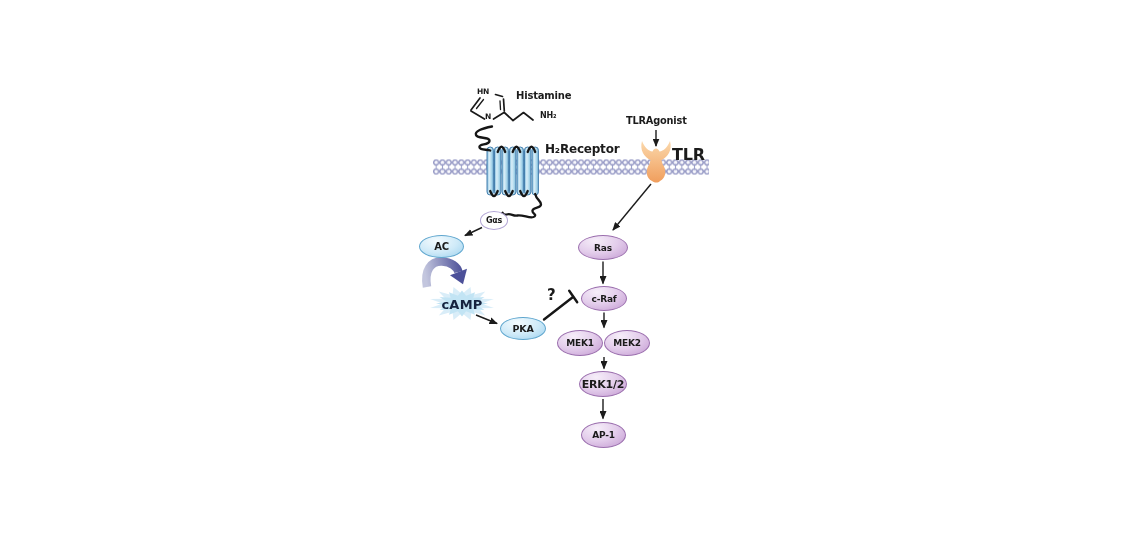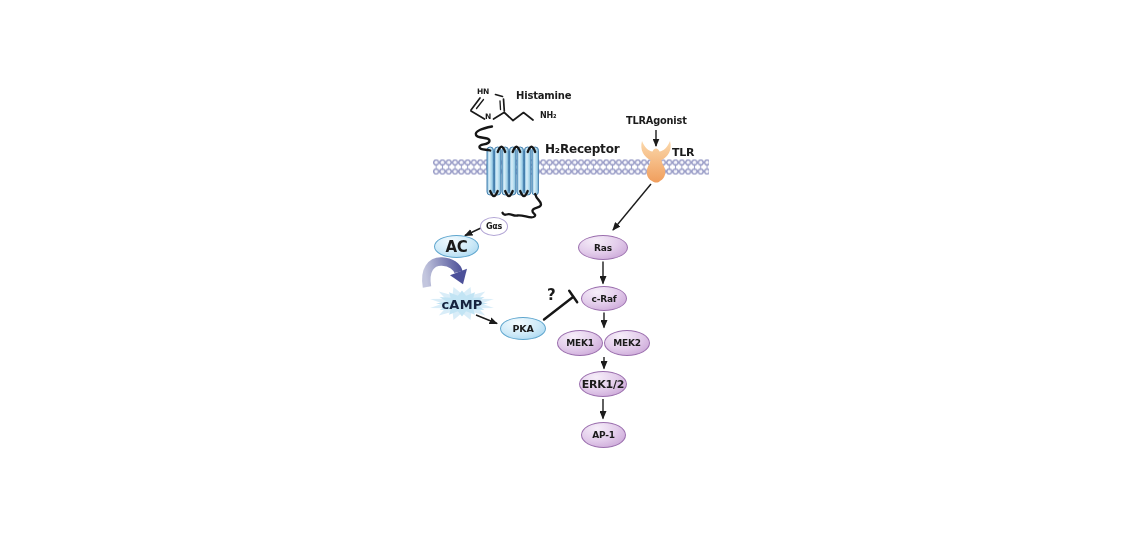--- a/index.html
+++ b/index.html
@@ -7,32 +7,32 @@
   .canvas{position:relative;width:1140px;height:540px;background:#ffffff;overflow:hidden;
           font-family:"DejaVu Sans",sans-serif;}
   .layer{position:absolute;left:0;top:0;}
   .lbl{position:absolute;font-weight:700;color:#1b1b1b;white-space:nowrap;letter-spacing:-0.2px;line-height:1;}
   #lbl-histamine{left:516px;top:91px;font-size:10px;}
   #lbl-hn{left:477px;top:88px;font-size:7.5px;}
   #lbl-ring-n{left:485px;top:113px;font-size:7.5px;}
   #lbl-nh2{left:540px;top:112px;font-size:8px;}
   #lbl-h2receptor{left:545px;top:143px;font-size:12px;}
   #lbl-tlragonist{left:626px;top:116px;font-size:9.8px;}
-  #lbl-tlr{left:672px;top:147px;font-size:11px;}
+  #lbl-tlr{left:672px;top:147px;font-size:16px;}
   #lbl-camp{left:438px;top:298px;width:48px;text-align:center;font-size:13px;color:#15233f;letter-spacing:0.2px;}
   #lbl-question{left:547px;top:288px;font-size:15px;}
   .node{position:absolute;display:flex;align-items:center;justify-content:center;
         border-radius:50%;font-weight:700;color:#1b1b1b;letter-spacing:-0.2px;box-sizing:border-box;}
   .purple{background:radial-gradient(ellipse 120% 135% at 35% 22%, #f6eef9 0%, #e3cdeb 38%, #c9a3d6 72%, #b184c3 100%);
           border:1.5px solid #9b6fae;}
   .blue{background:radial-gradient(ellipse 120% 135% at 38% 24%, #f4fbfe 0%, #cfeaf8 40%, #9fd2ee 75%, #7dbfe6 100%);
         border:1.5px solid #5fa6ce;}
   .white-node{background:#ffffff;border:1.6px solid #b2a5d5;}
-  #node-gas{left:480px;top:217px;width:28px;height:19px;font-size:8px;}
-  #node-ac{left:434px;top:235px;width:45px;height:23px;font-size:15px;}
+  #node-gas{left:480px;top:211px;width:28px;height:19px;font-size:8px;}
+  #node-ac{left:419px;top:235px;width:45px;height:23px;font-size:10px;}
   #node-pka{left:500px;top:317px;width:46px;height:23px;font-size:9.5px;}
   #node-ras{left:578px;top:235px;width:50px;height:25px;font-size:9px;}
   #node-craf{left:581px;top:286px;width:46px;height:25px;font-size:9px;}
   #node-mek1{left:557px;top:330px;width:46px;height:26px;font-size:9px;}
   #node-mek2{left:604px;top:330px;width:46px;height:26px;font-size:9px;}
   #node-erk12{left:579px;top:371px;width:48px;height:26px;font-size:11px;}
   #node-ap1{left:581px;top:422px;width:45px;height:26px;font-size:9px;}
 </style>
 </head>
 <body>

